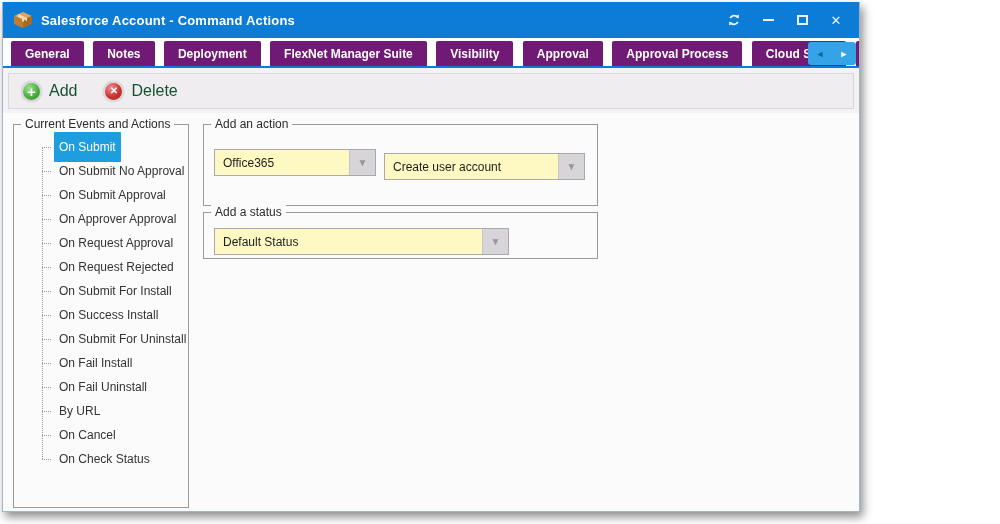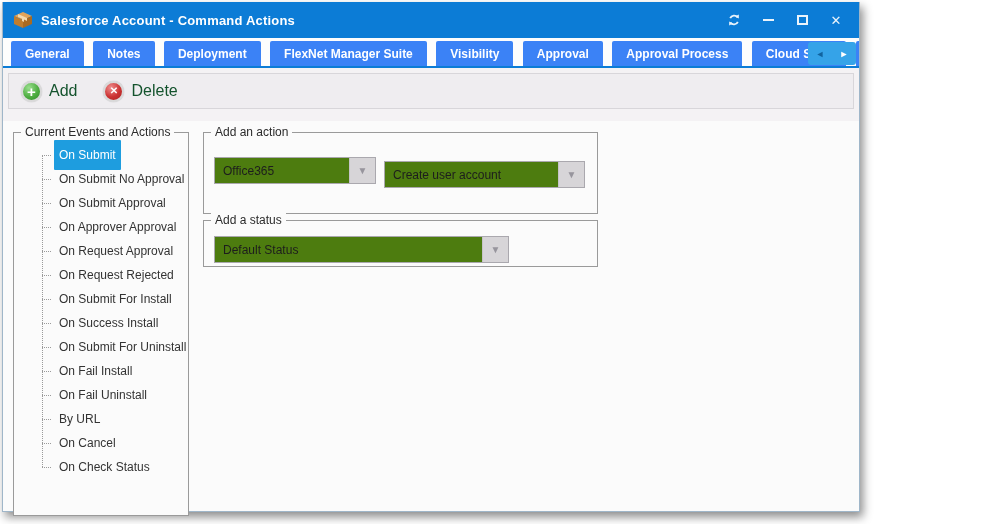--- a/index.html
+++ b/index.html
@@ -28,21 +28,21 @@
 
   
   .tabstrip {
     position:relative; height:30px; background:#fdfdfd; flex:0 0 auto;
     border-bottom:2px solid #0c7cd6; overflow:hidden; white-space:nowrap;
     padding:3px 0 0 8px;
   }
   .tab {
     display:inline-flex; align-items:center; justify-content:center;
     height:25px; padding:0 14px; margin-right:5px;
-    background:#3b82f6; color:#ffffff; font-size:12px; font-weight:600;
+    background:#701a75; color:#ffffff; font-size:12px; font-weight:600;
     border-radius:2px 2px 0 0; vertical-align:top; cursor:default;
   }
   .tab.selected { background:#0c7cd6; }
   .tab-scroller {
     position:absolute; right:3px; top:4px; width:48px; height:23px;
     background:#35a3e8; border-radius:3px;
     display:flex; align-items:center; justify-content:space-around;
     font-size:9px;
   }
   .scroll-left  { color:#11639f; }
@@ -59,21 +59,21 @@
   .icon-circle {
     width:21px; height:21px; border-radius:50%;
     display:flex; align-items:center; justify-content:center;
     color:#ffffff; font-weight:bold;
     border:2px solid #d9d9d9; box-shadow:0 0 1px rgba(0,0,0,.35);
   }
   .icon-add { background:radial-gradient(circle at 35% 28%, #9adf8e, #4fae42 55%, #2e8a28); font-size:15px; line-height:1; }
   .icon-delete { background:radial-gradient(circle at 35% 28%, #ef8d8d, #cc3333 55%, #a82020); font-size:10px; line-height:1; }
 
   
-  .content { position:relative; flex:1 1 auto; background:#fbfbfb;margin-top:8px; }
+  .content { position:relative; flex:1 1 auto; background:#fbfbfb; }
 
   .groupbox { position:absolute; border:1px solid #9a9a9a; background:#fbfbfb; }
   .groupbox .legend {
     position:absolute; top:-8px; left:7px; background:#fbfbfb;
     padding:0 4px; font-size:12px; color:#2b2b2b; line-height:14px; white-space:nowrap;
   }
 
   .gb-tree   { left:10px;  top:11px; width:176px; height:384px; }
   .gb-action { left:200px; top:11px; width:395px; height:82px; }
   .gb-status { left:200px; top:99px; width:395px; height:47px; }
@@ -83,21 +83,21 @@
   .tree::before {
     content:""; position:absolute; left:28px; top:12px; bottom:12px;
     border-left:1px dotted #9a9a9a;
   }
   .tree-row { display:flex; align-items:center; height:24px; padding-left:28px; font-size:12px; color:#333333; cursor:default; }
   .tree-row::before { content:""; width:9px; border-top:1px dotted #9a9a9a; margin-right:3px; flex:0 0 auto; }
   .tree-row .node-label { padding:8px 5px; border-radius:1px; white-space:nowrap; }
   .tree-row.selected .node-label { background:#1e9ddf; color:#ffffff; }
 
   
-  .combo { position:absolute; display:flex; height:27px; border:1px solid #aaa8ae; background:#4d7c0f; }
+  .combo { position:absolute; display:flex; height:27px; border:1px solid #aaa8ae; background:#fef9c3; }
   .combo-field { flex:1; display:flex; align-items:center; padding:0 8px; font-size:12px; color:#1d1d1d; overflow:hidden; white-space:nowrap; }
   .combo-btn {
     width:26px; flex:0 0 auto; background:#d7d5d8; border-left:1px solid #c6c4c7;
     display:flex; align-items:center; justify-content:center;
     color:#97959d; font-size:10px;
   }
   .combo-connector { left:10px;  top:24px; width:162px; }
   .combo-action    { left:180px; top:28px; width:201px; }
   .combo-status    { left:10px;  top:15px; width:295px; }
 </style>

